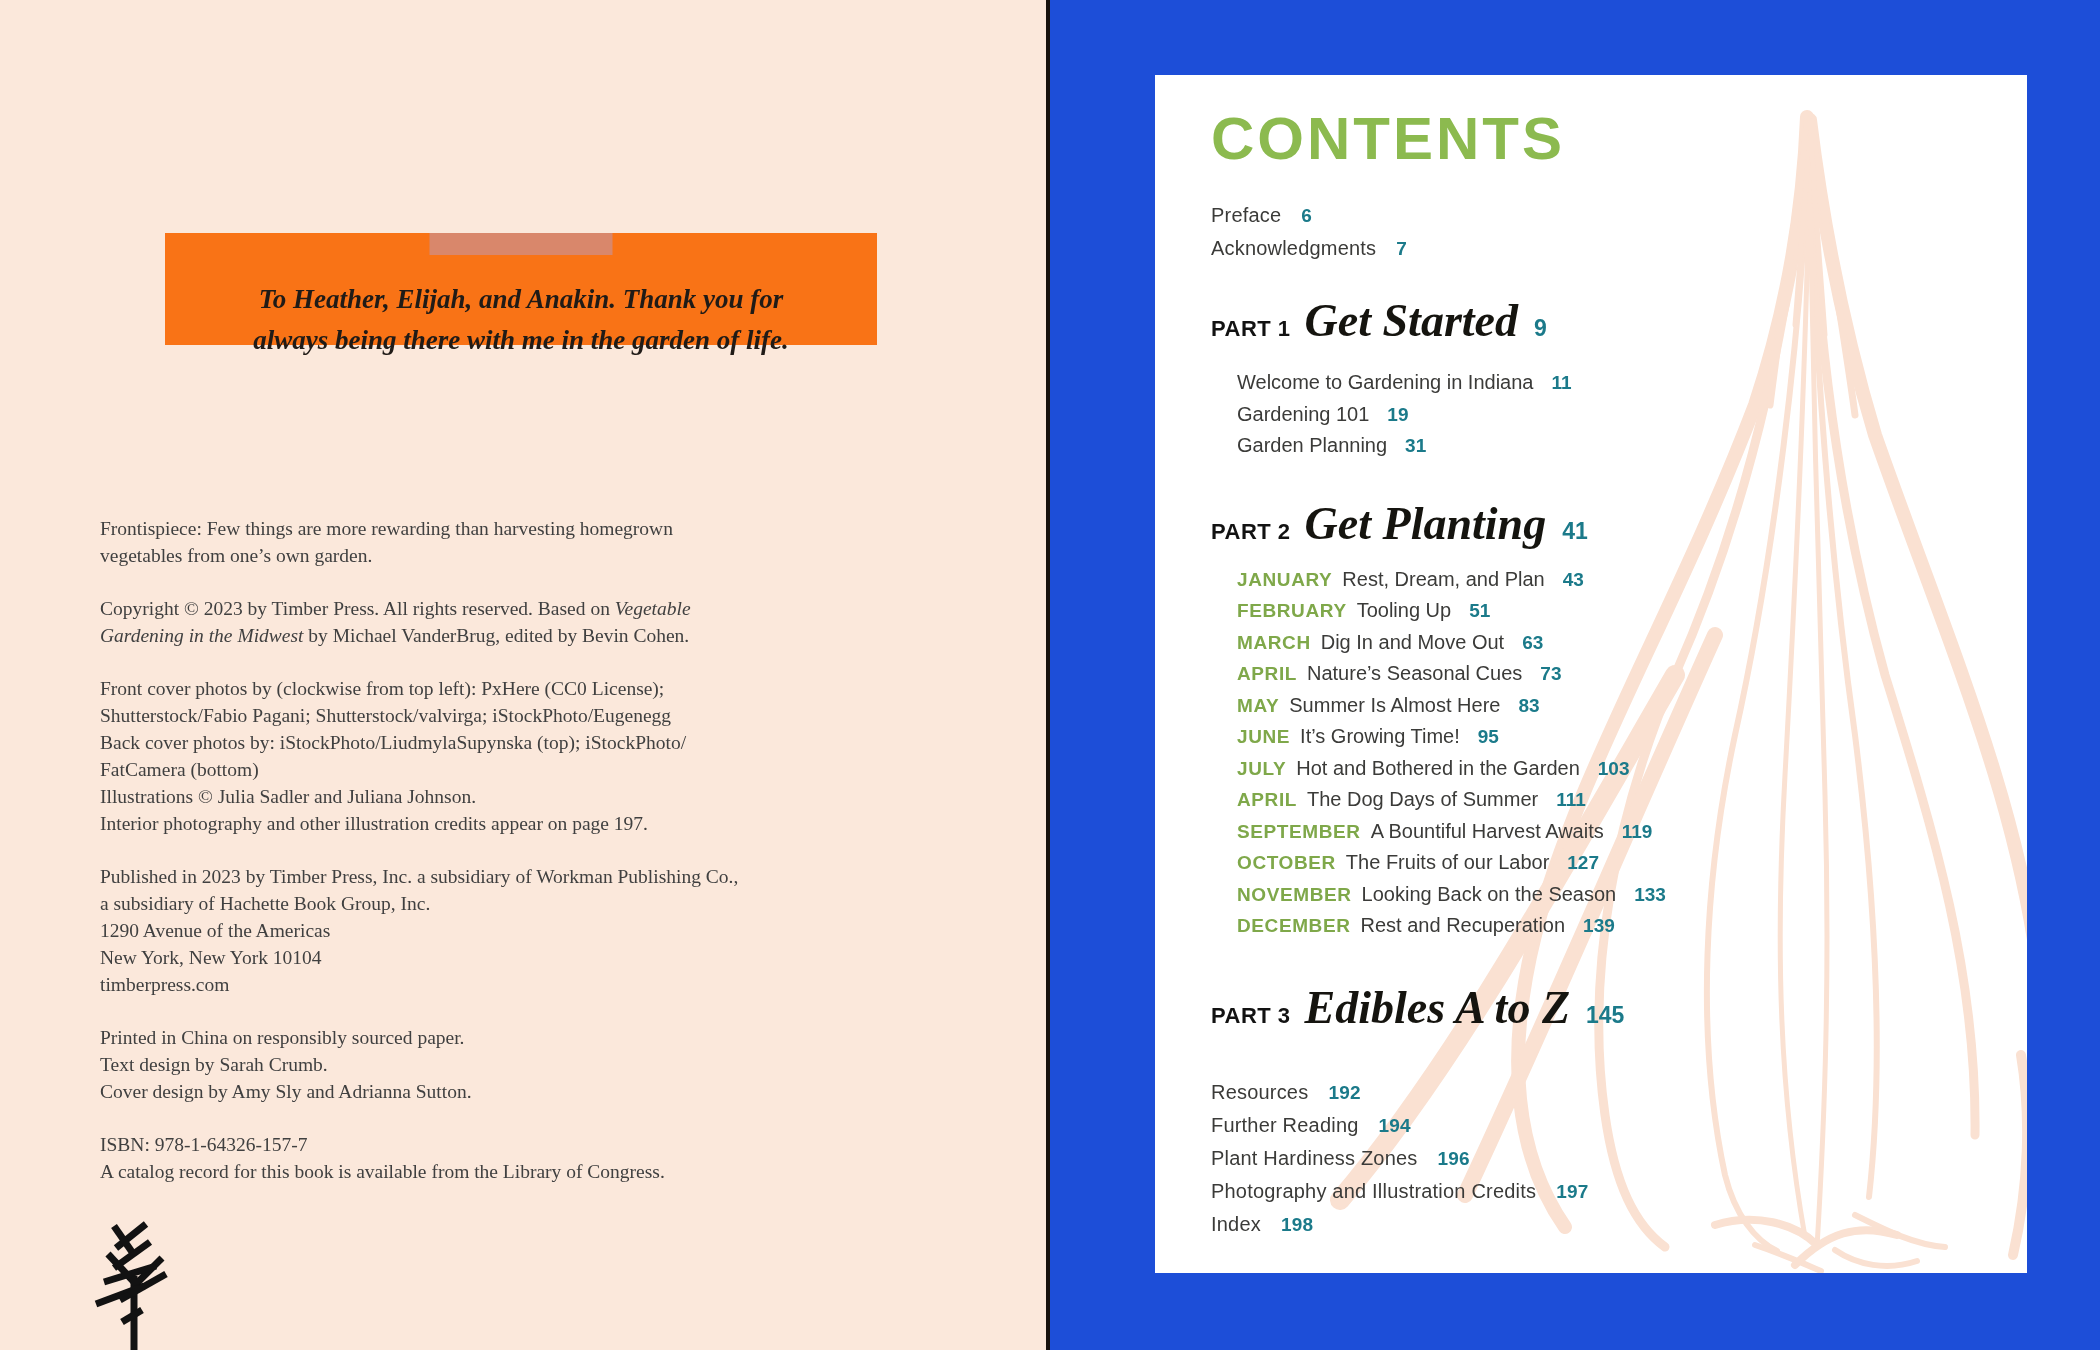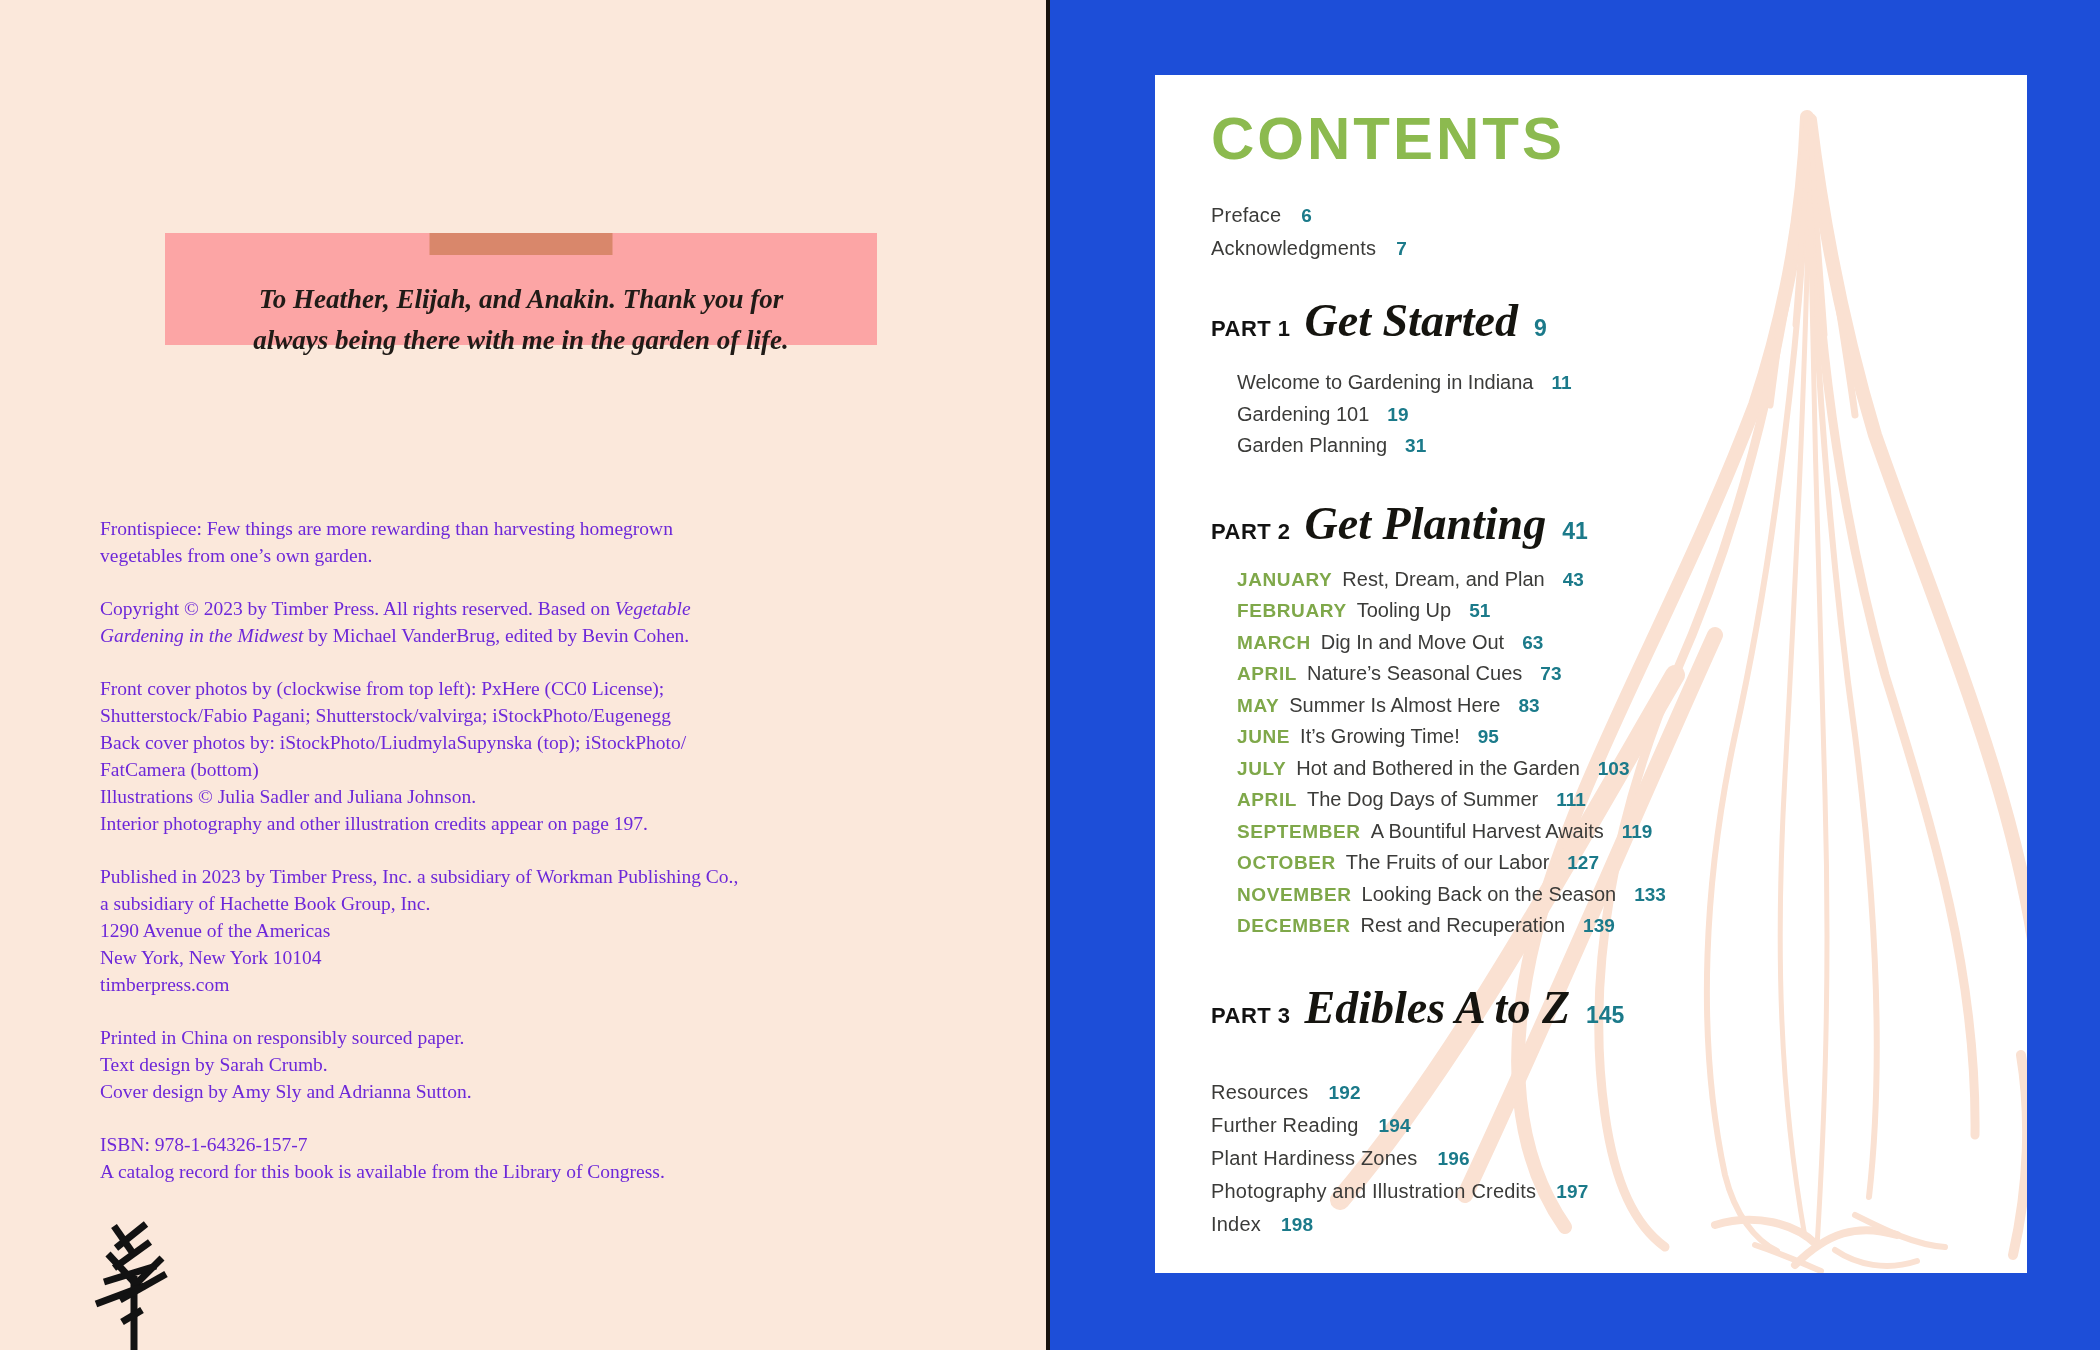--- a/index.html
+++ b/index.html
@@ -1,25 +1,25 @@
 <!DOCTYPE html>
 <html><head>
 <meta charset="utf-8">
 <style>
   html,body{margin:0;padding:0;}
   body{width:2100px;height:1350px;overflow:hidden;font-family:"Liberation Serif",serif;}
   .spread{position:relative;width:2100px;height:1350px;background:#FBE8DB;}
 
   
   .left-page{position:absolute;left:0;top:0;width:1046px;height:1350px;background:#FBE8DB;}
-  .dedication-box{position:absolute;left:165px;top:233px;width:712px;height:112px;background:#fca5a5;}
+  .dedication-box{position:absolute;left:165px;top:233px;width:712px;height:112px;background:#f97316;}
   .dedication-tab{position:absolute;left:50%;top:0;transform:translateX(-50%);width:183px;height:22px;background:#D9876B;}
   .dedication-text{margin-top:46px;text-align:center;font-style:italic;font-weight:bold;
     font-size:27px;line-height:41px;color:#201B17;}
-  .colophon{position:absolute;left:100px;top:515px;width:680px;color:#6d28d9;
+  .colophon{position:absolute;left:100px;top:515px;width:680px;color:#404040;
     font-size:19.5px;line-height:27px;}
   .colophon .para{margin:0 0 26px 0;}
   .colophon .line{white-space:nowrap;}
   .ital{font-style:italic;}
   .twig{position:absolute;left:62px;bottom:0;width:150px;height:132px;}
 
   
   .gutter{position:absolute;left:1046px;top:0;width:4px;height:1350px;background:#17110D;}
 
   

